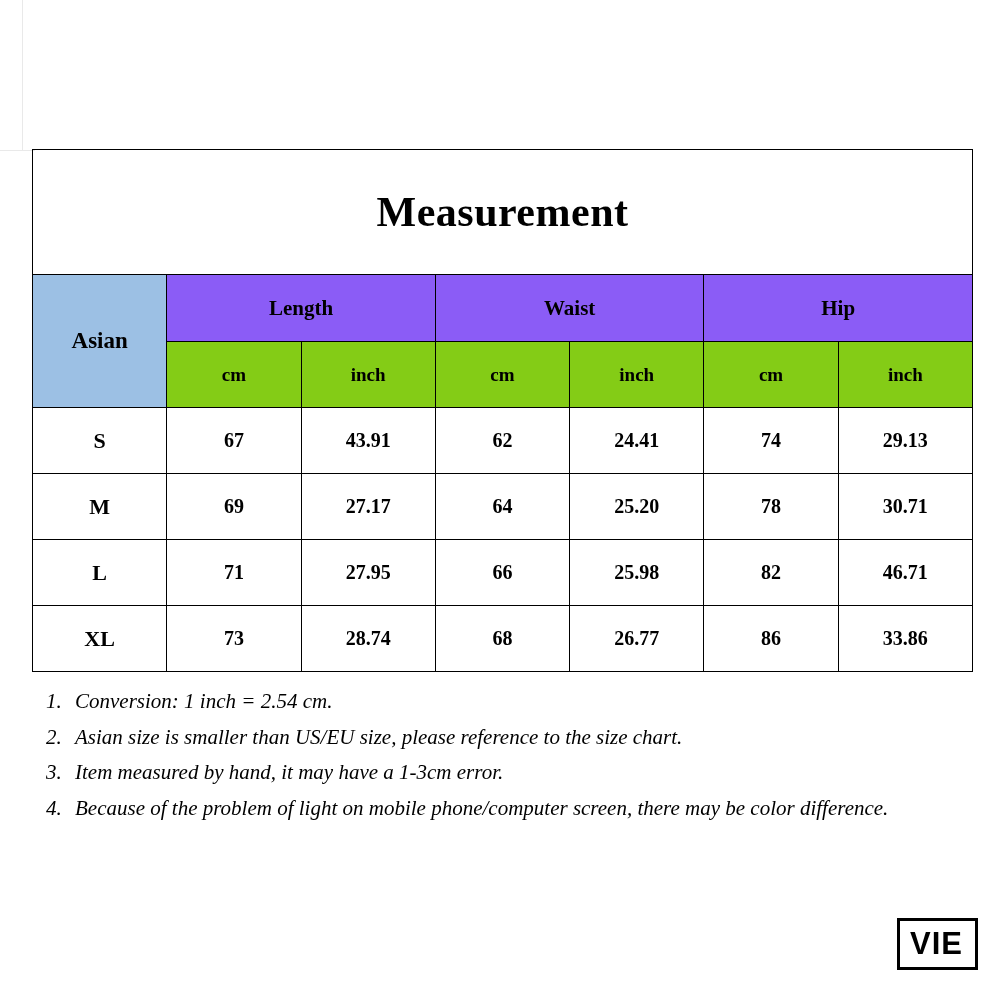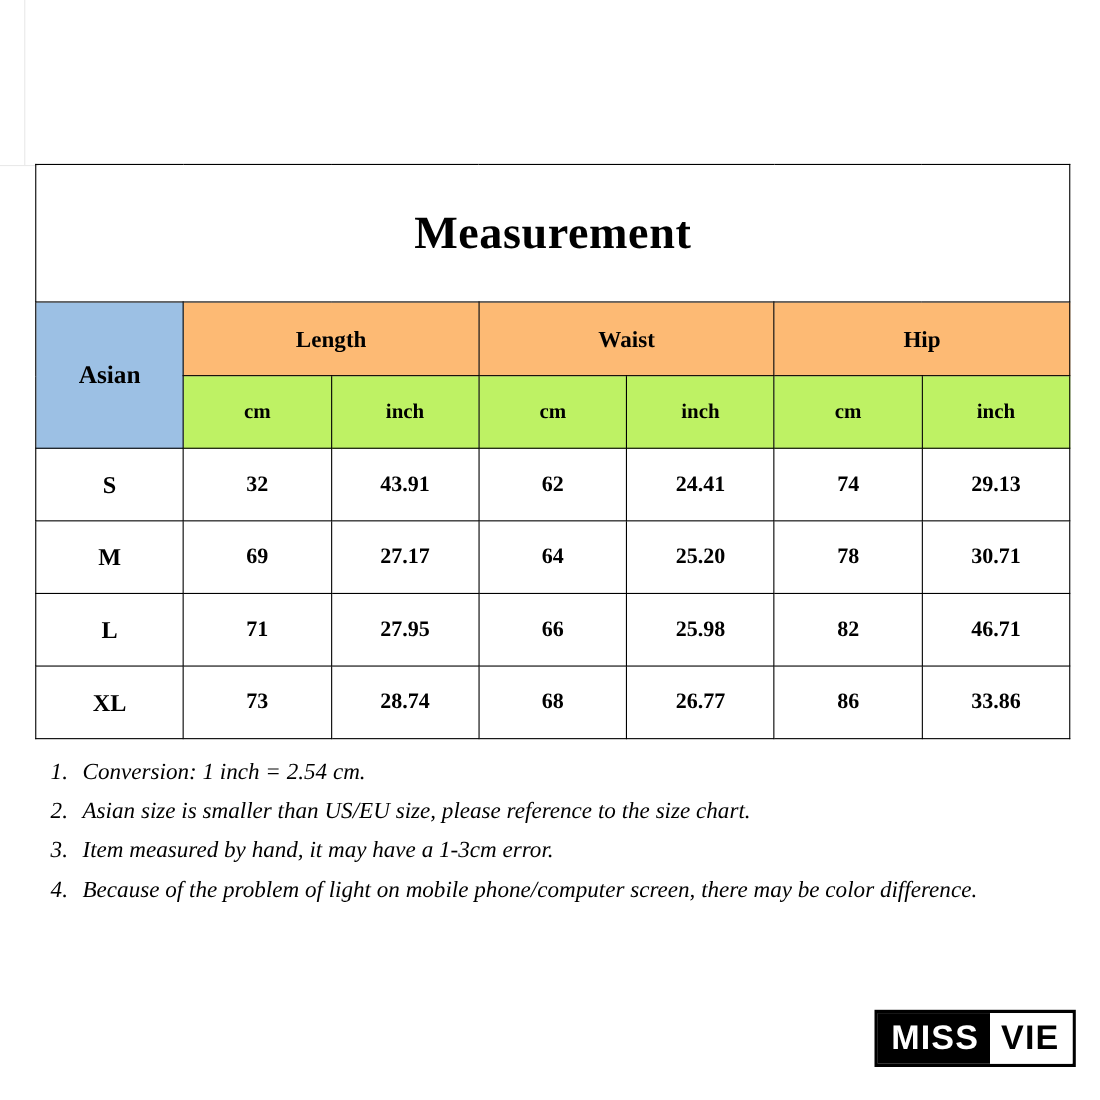--- a/index.html
+++ b/index.html
@@ -58,30 +58,30 @@
     font-weight: bold;
     color: #000;
   }
   .title-cell {
     height: 122px;
     font-size: 42px;
     letter-spacing: 0.5px;
     font-weight: bold;
   }
   .hdr {
-    background: #fdba74;
+    background: #8b5cf6;
     height: 64px;
     font-size: 21px;
   }
   .hdr-size {
     background: #9cc0e4;
     font-size: 23px;
   }
   .unit {
-    background: #bef264;
+    background: #84cc16;
     height: 63px;
     font-size: 19px;
   }
   td.size-label {
     height: 63px;
     font-size: 22px;
   }
   td.val {
     height: 63px;
     font-size: 20px;
@@ -168,21 +168,21 @@
           <td class="unit">cm</td>
           <td class="unit">inch</td>
           <td class="unit">cm</td>
           <td class="unit">inch</td>
           <td class="unit">cm</td>
           <td class="unit">inch</td>
         </tr>
 
         <tr>
           <td class="size-label">S</td>
-          <td class="val">32</td>
+          <td class="val">67</td>
           <td class="val">43.91</td>
           <td class="val">62</td>
           <td class="val">24.41</td>
           <td class="val">74</td>
           <td class="val">29.13</td>
         </tr>
         <tr>
           <td class="size-label">M</td>
           <td class="val">69</td>
           <td class="val">27.17</td>
@@ -216,17 +216,16 @@
   <div class="tips">
     <ol class="tips-list">
       <li>Conversion: 1 inch = 2.54 cm.</li>
       <li>Asian size is smaller than US/EU size, please reference to the size chart.</li>
       <li>Item measured by hand, it may have a 1-3cm error.</li>
       <li>Because of the problem of light on mobile phone/computer screen, there may be color difference.</li>
     </ol>
   </div>
 
   <div class="logo">
-    <span class="blk">MISS</span>
     <span class="wht">VIE</span>
   </div>
 
 </div>
 
 </body></html>

